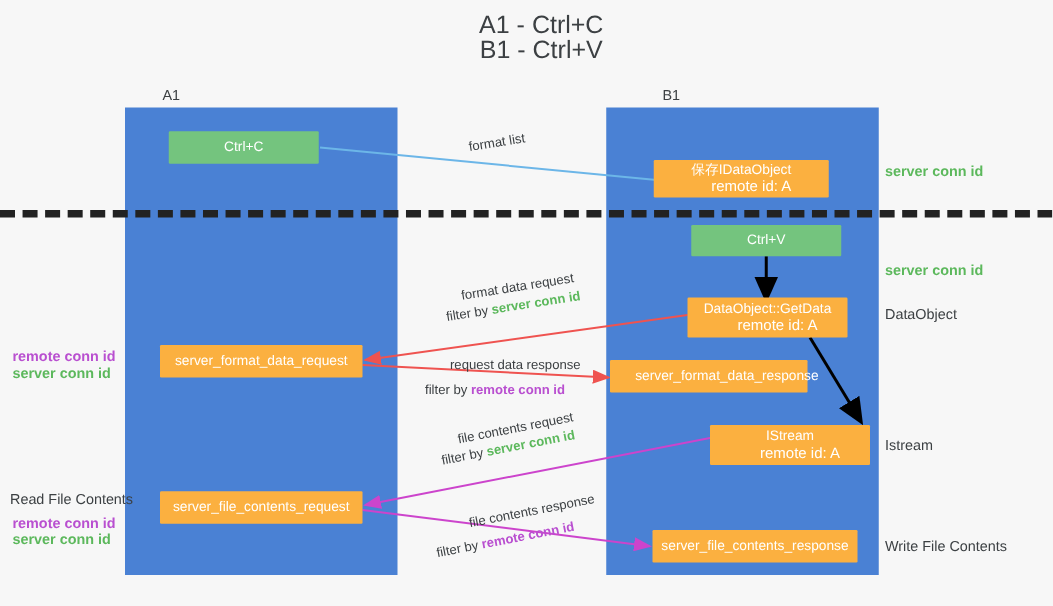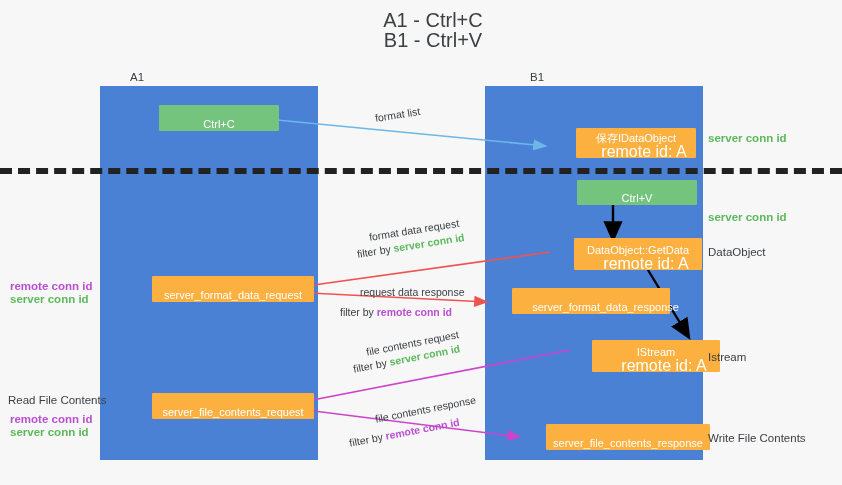--- a/index.html
+++ b/index.html
@@ -37,31 +37,30 @@
   .lane {
     position: absolute;
     background: #4a81d4;
   }
   .box {
     position: absolute;
     box-sizing: border-box;
     display: flex;
     flex-direction: column;
     align-items: center;
-    justify-content: flex-end;
+    justify-content: center;
     color: #ffffff;
     font-size: 11px;
     line-height: 13px;
     text-align: center;
     border-radius: 1px;
-    margin-left: 24px;
   }
   .box.green { background: #74c47e; }
   .box.orange { background: #fbb040; }
-  .box .l2 { font-size: 16px; padding-left: 16px; }
+  .box .l2 { font-size: 12px; padding-left: 16px; }
 
   .side-label {
     position: absolute;
     font-size: 11.5px;
     color: #3c4043;
     line-height: 14px;
   }
   .conn-green {
     color: #5cb85c;
     font-weight: bold;
@@ -147,21 +146,21 @@
 
     <line x1="290" y1="408" x2="520" y2="437" stroke="#cc44cc" stroke-width="1.6" marker-end="url(#arrowMag)"></line>
   </svg>
 
   <div class="dash-line"></div>
 
   <div class="box green" style="left:135px; top:105px; width:120px; height:26px;">
     <span>Ctrl+C</span>
   </div>
 
-  <div class="box orange" style="left:552px; top:128px; width:120px; height:30px;">
+  <div class="box orange" style="left:523px; top:128px; width:140px; height:30px;">
     <span>保存IDataObject</span>
     <span class="l2">remote id: A</span>
   </div>
 
   <div class="box green" style="left:553px; top:180px; width:120px; height:25px;">
     <span>Ctrl+V</span>
   </div>
 
   <div class="box orange" style="left:550px; top:238px; width:128px; height:32px;">
     <span>DataObject::GetData</span>

